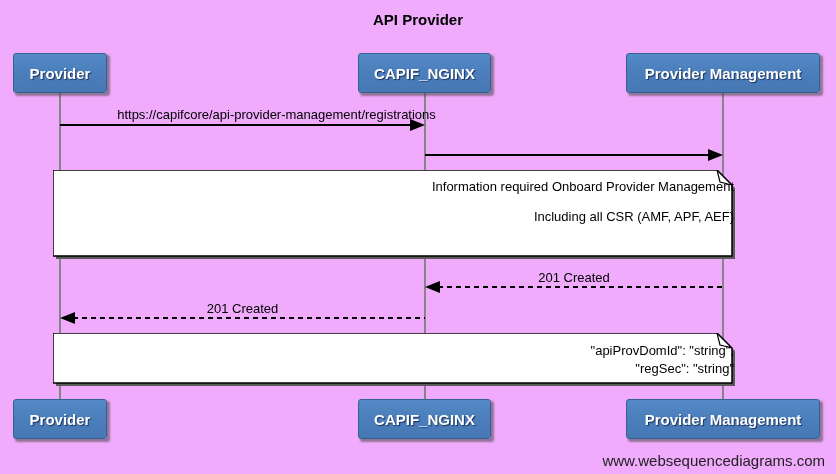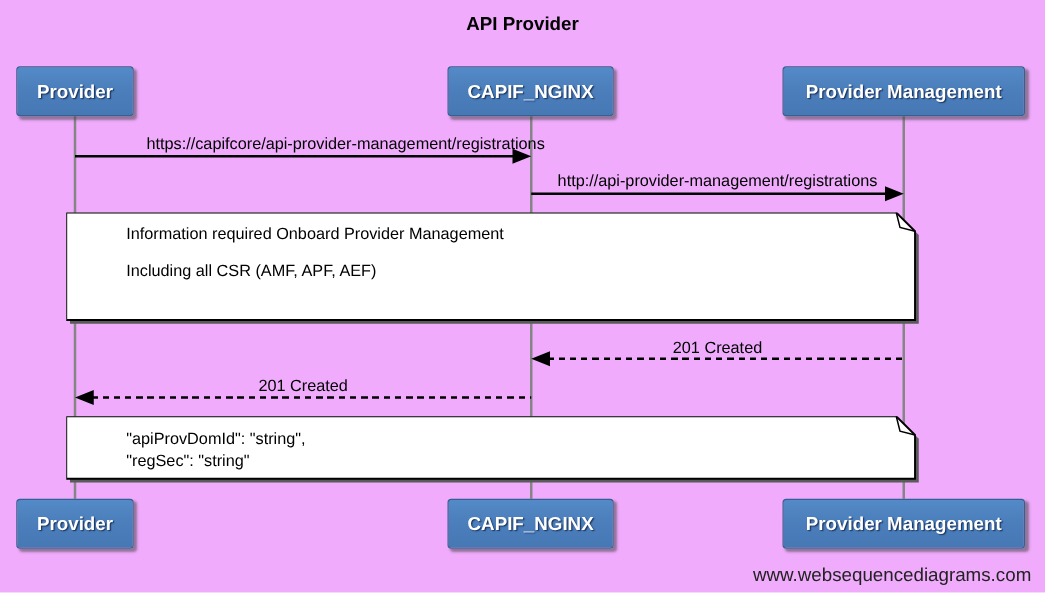--- a/index.html
+++ b/index.html
@@ -40,21 +40,21 @@
   }
   .arrow-left{
     position:absolute;width:0;height:0;
     border-top:6px solid transparent;border-bottom:6px solid transparent;
     border-right:15px solid #000;
   }
   .note{position:absolute;}
   .note svg{position:absolute;top:0;left:0;}
   .note-text{
     position:absolute;left:50%;transform:translateX(-50%);
-    text-align:left;white-space:pre-line;font-size:13px;margin-left:46px;
+    text-align:right;white-space:pre-line;font-size:13px;
   }
   .note1-text{top:9px;line-height:15px;}
   .note2-text{top:9px;line-height:18px;}
   .watermark{
     position:absolute;top:452px;right:11px;font-size:15px;color:#222;margin-left:12px;
   }
 </style>
 </head>
 <body>
 
@@ -73,21 +73,20 @@
     <span>CAPIF_NGINX</span>
   </div>
   <div class="actor" style="left:626px;top:53px;width:194px;">
     <span>Provider Management</span>
   </div>
 
   <div class="msg-label" style="left:60px;top:107px;width:365px;margin-left:34px;">https://capifcore/api-provider-management/registrations</div>
   <div class="line-solid" style="left:60px;top:124px;width:352px;"></div>
   <div class="arrow-right" style="left:410px;top:119px;"></div>
 
-  <div class="msg-label" style="left:425px;top:137px;width:298px;">http://api-provider-management/registrations</div>
   <div class="line-solid" style="left:425px;top:154px;width:284px;"></div>
   <div class="arrow-right" style="left:708px;top:149px;"></div>
 
   <div class="note" style="left:53px;top:170px;width:683px;height:90px;">
     <svg width="683" height="90" viewBox="0 0 683 90">
       <polygon points="3,3 667,3 682,18 682,89 3,89" fill="#5a5a5a"></polygon>
       <polygon points="0,0 664,0 679,15 679,86 0,86" fill="#ffffff" stroke="#000000" stroke-width="1.5"></polygon>
       <polyline points="664,0 667,12 679,15" fill="none" stroke="#000000" stroke-width="1.2"></polyline>
     </svg>
     <div class="note-text note1-text" style="width:679px;">Information required Onboard Provider Management

